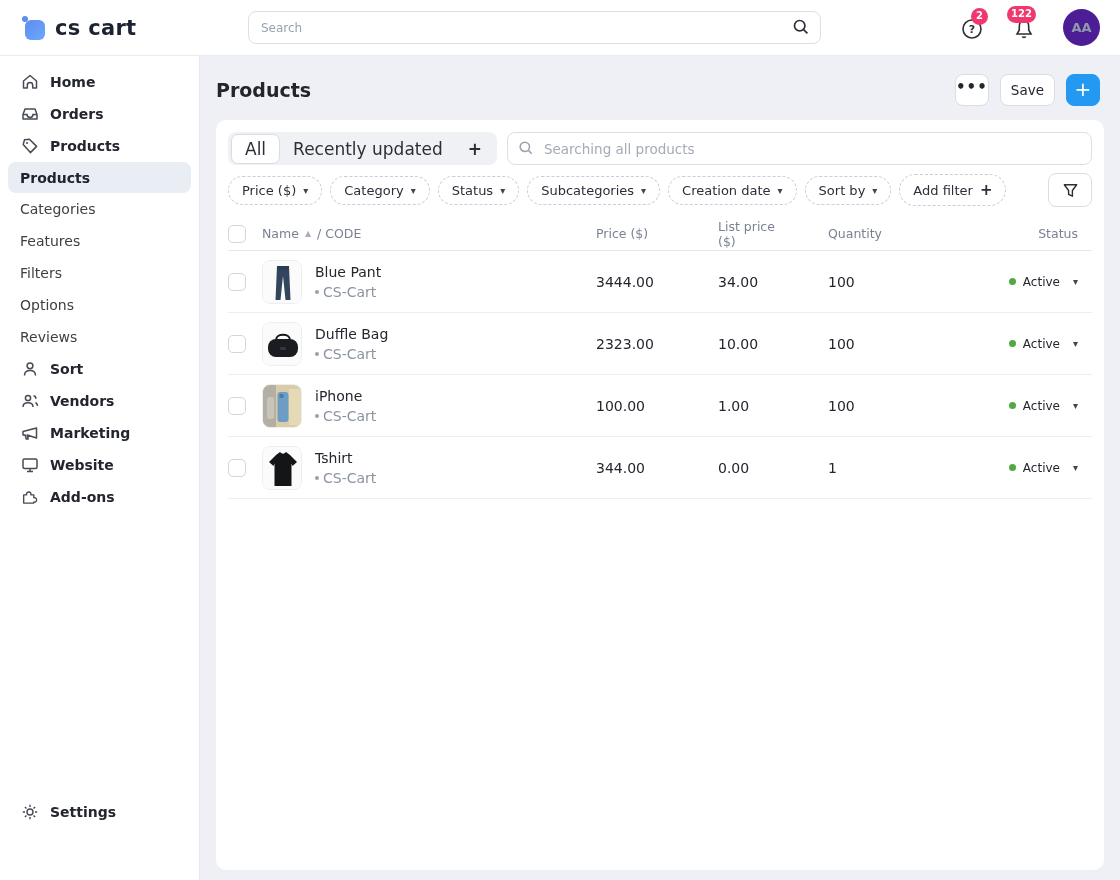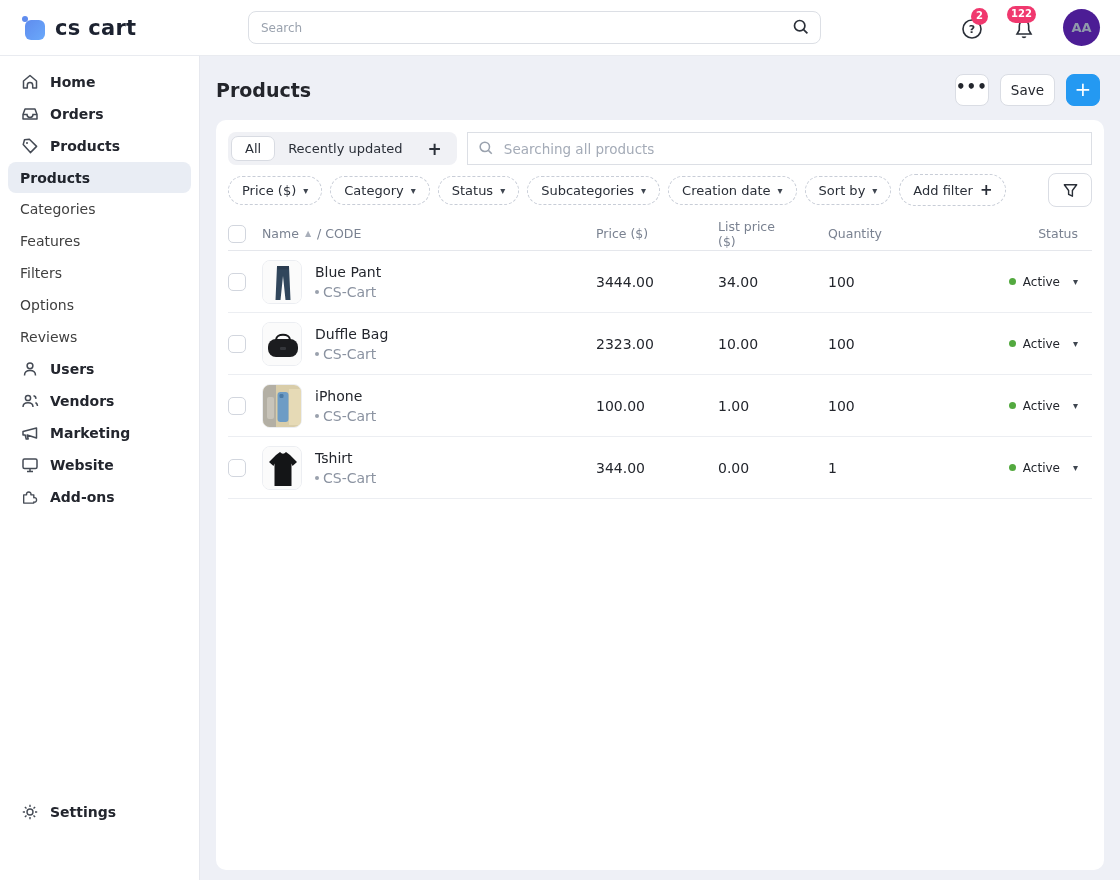--- a/index.html
+++ b/index.html
@@ -60,26 +60,26 @@
   .btn-save { padding:0 10px; }
   .btn-add { width:34px; background:#2499f2; border-color:#2499f2; color:#fff;
     font-size:20px; font-weight:400; padding-bottom:2px; }
 
   .card { flex:1; margin:0 16px 10px 16px; background:#ffffff; border-radius:10px;
     padding:12px 12px 0 12px; overflow:hidden; }
 
   .toolbar { display:flex; gap:10px; align-items:center; }
   .seg { display:flex; align-items:center; background:#f0f1f5; border-radius:8px;
     padding:3px; height:33px; }
-  .seg-tab { padding:4px 13px; font-size:13px; color:#2a2f38; cursor:pointer;
+  .seg-tab { padding:4px 13px; font-size:17px; color:#2a2f38; cursor:pointer;
     border-radius:7px; }
   .seg-tab.active { background:#fff; border:1px solid #d8dbe2; font-weight:400; }
   .seg-plus { padding:0 12px; font-size:17px; font-weight:600; color:#2a2f38; cursor:pointer; }
   .prod-search { position:relative; flex:1; }
-  .prod-search input { width:100%; height:33px; border:1px solid #dcdfe5; border-radius:0;
+  .prod-search input { width:100%; height:33px; border:1px solid #dcdfe5; border-radius:8px;
     padding:0 12px 0 36px; font-size:13.5px; color:#3a404a; outline:none; font-family:inherit; }
   .prod-search input::placeholder { color:#a4abb7; }
   .prod-search .mag { position:absolute; left:10px; top:7px; }
 
   .filters { display:flex; gap:8px; margin-top:8px; align-items:center; }
   .chip { border:1px dashed #c8cdd7; border-radius:17px; padding:6px 13px; font-size:13px;
     color:#2a2f38; display:flex; align-items:center; gap:7px; cursor:pointer; background:#fff; }
   .chip .caret, .hdr-caret { font-size:10px; color:#3f4650; }
   .chip .plus { font-size:15px; font-weight:600; }
   .funnel-btn { margin-left:auto; width:44px; height:34px; border:1px solid #dadde4;
@@ -195,21 +195,21 @@
   </div>
   <div class="side-sub">
     <span>Reviews</span>
   </div>
 
   <div class="side-item">
     <svg width="20" height="20" viewBox="0 0 20 20" fill="none" stroke="#454b55" stroke-width="1.5">
       <circle cx="10" cy="6.8" r="2.9"></circle>
       <path d="M4.5 16.5 C4.5 13 7.2 11.6 10 11.6 C12.8 11.6 15.5 13 15.5 16.5"></path>
     </svg>
-    <span>Users</span>
+    <span>Sort</span>
   </div>
   <div class="side-item">
     <svg width="20" height="20" viewBox="0 0 20 20" fill="none" stroke="#454b55" stroke-width="1.5">
       <circle cx="8" cy="7" r="2.6"></circle>
       <path d="M3 16 C3 13 5.3 11.8 8 11.8 C10.7 11.8 13 13 13 16"></path>
       <path d="M13.5 4.8 C15 5 16 6.2 15.8 7.8 M15.5 11.5 C16.8 12.2 17.5 13.4 17.5 15"></path>
     </svg>
     <span>Vendors</span>
   </div>
   <div class="side-item">

